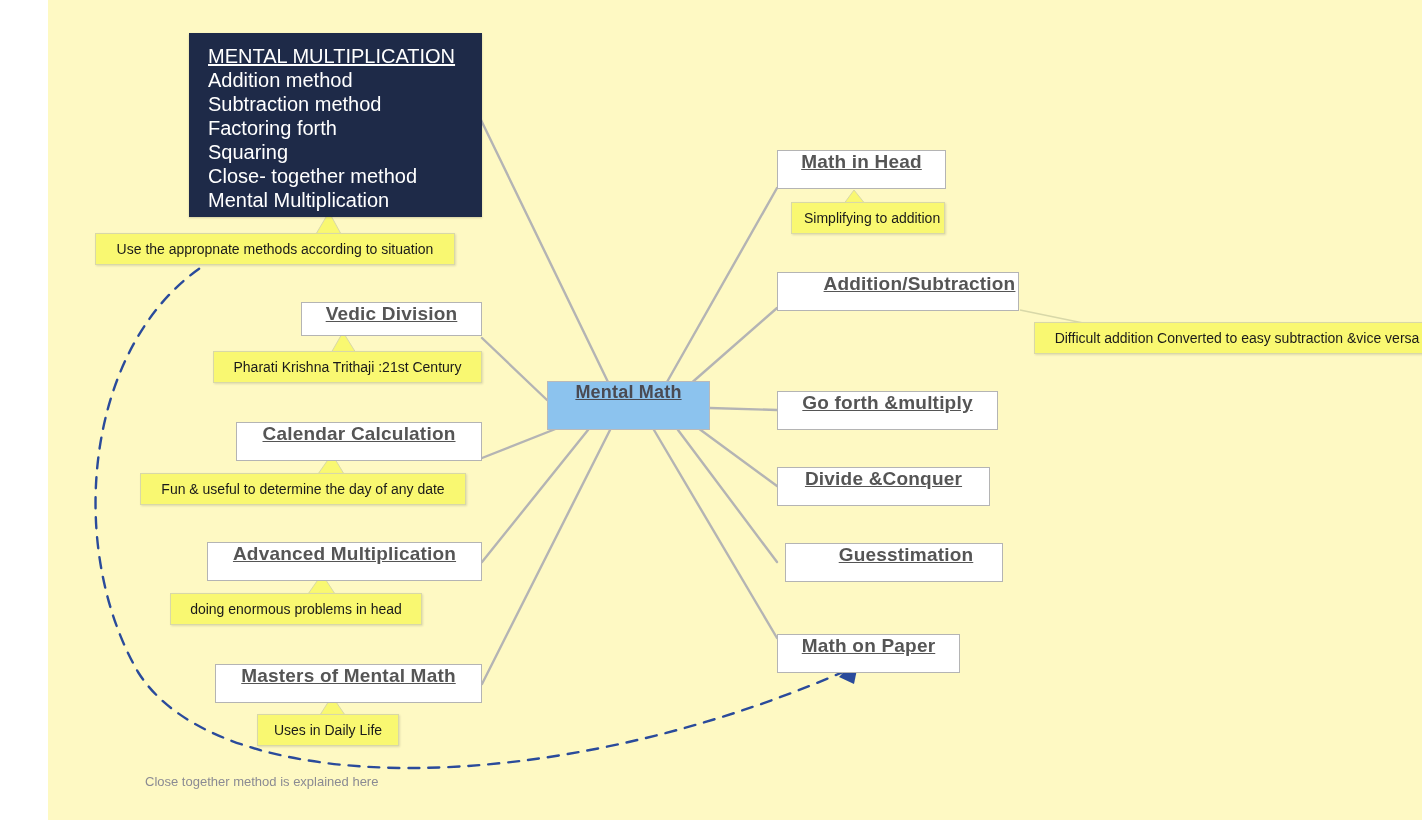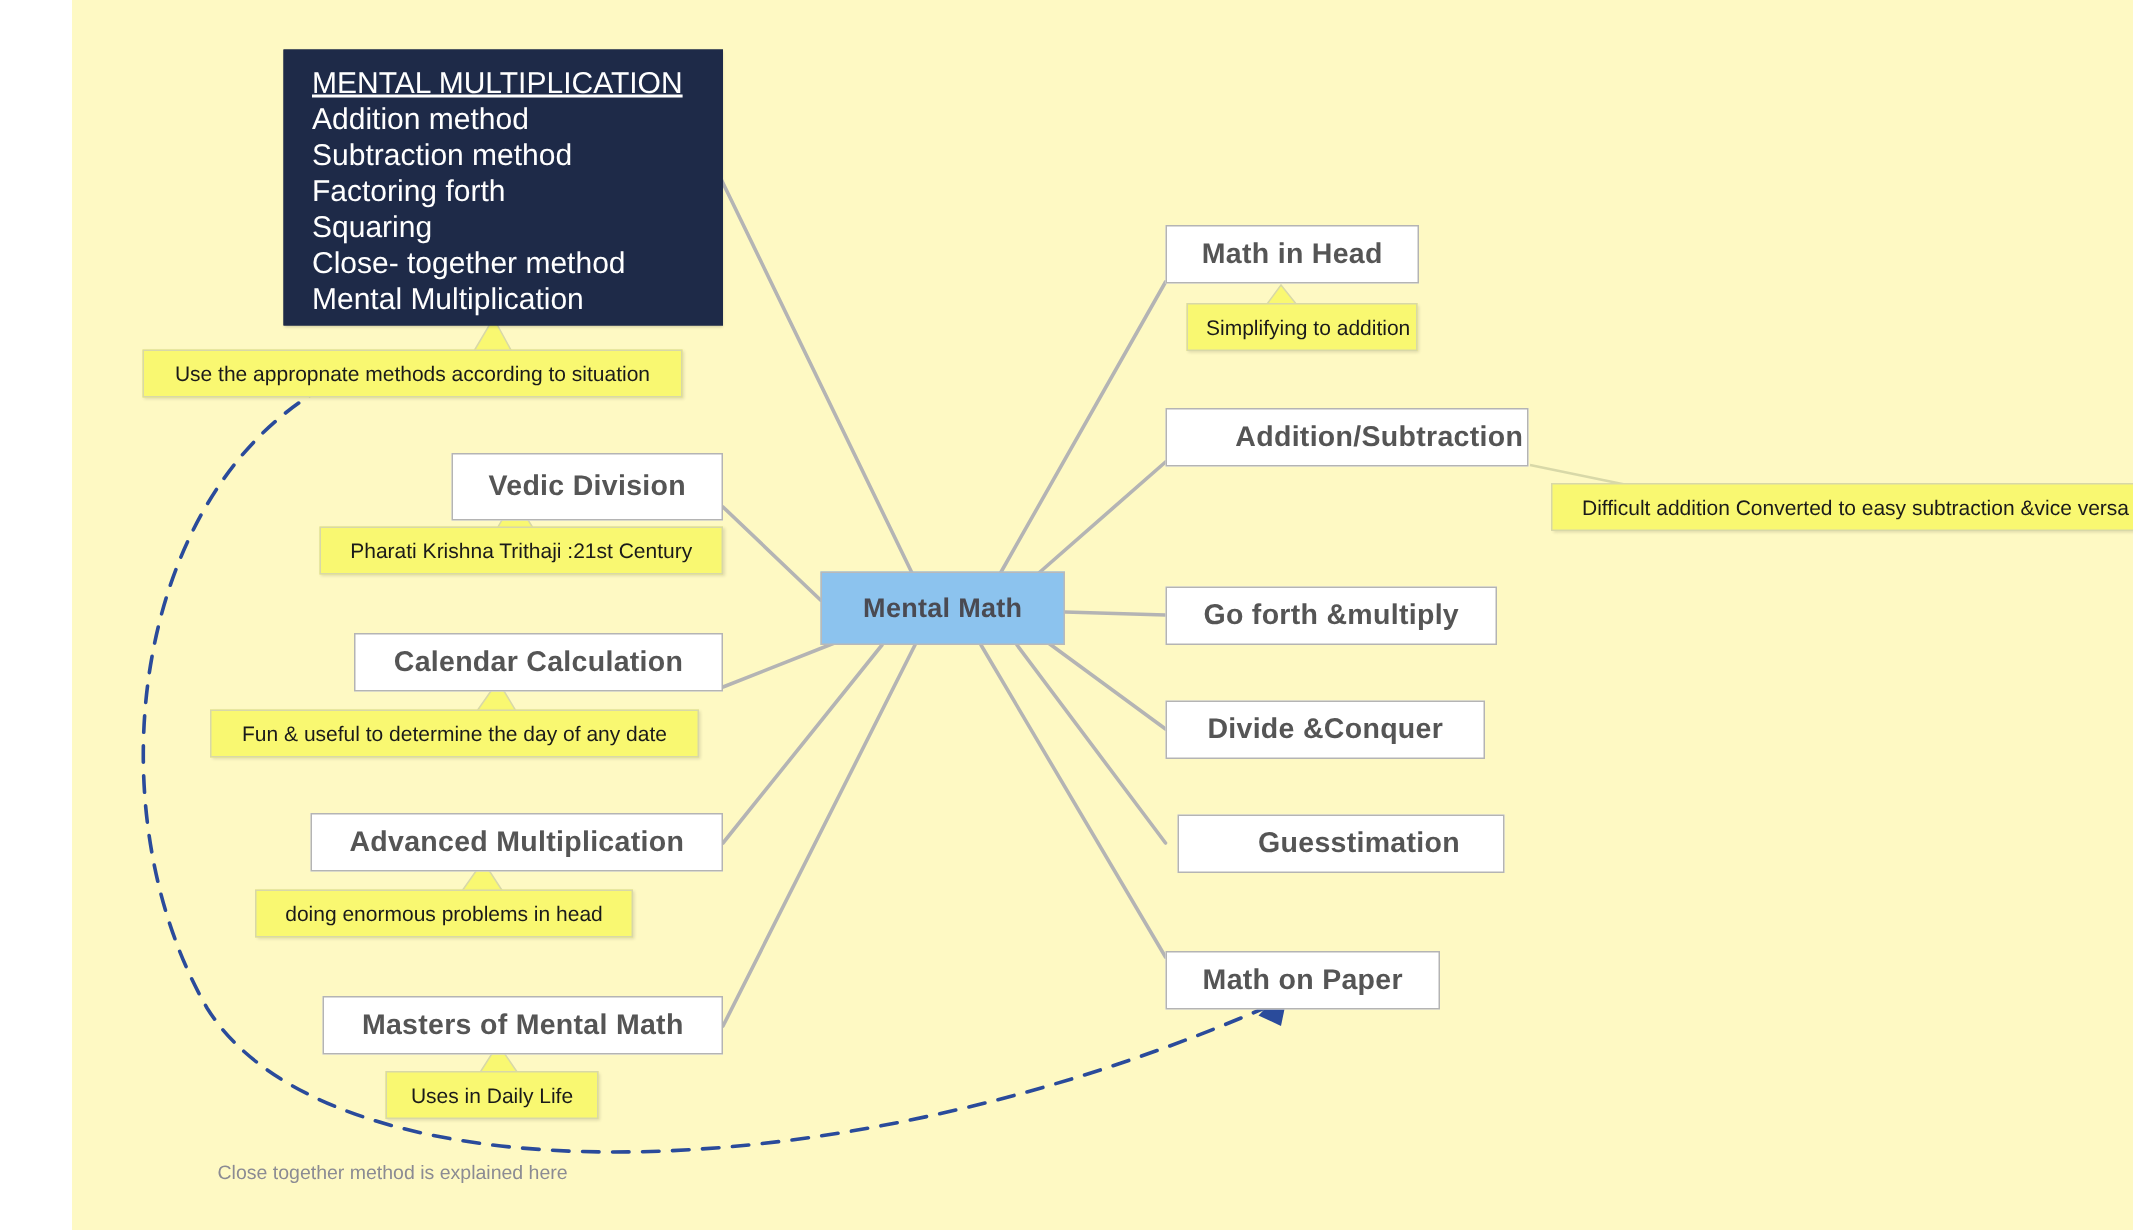--- a/index.html
+++ b/index.html
@@ -23,28 +23,28 @@
     left: 0;
     top: 0;
     width: 1422px;
     height: 820px;
     pointer-events: none;
   }
   .node {
     position: absolute;
     box-sizing: border-box;
     display: flex;
-    align-items: center;
     background: #ffffff;
     border: 1px solid #b4b4b4;
     font-weight: bold;
     font-size: 19px;
     color: #555555;
     letter-spacing: 0.2px;
     z-index: 3;
+    text-decoration: underline;
   }
   .node .label {
     width: 100%;
     text-align: center;
     white-space: nowrap;
   }
   .node.center {
     background: #8cc3ee;
     border: 1px solid #b9b9b9;
     color: #4a4a52;
@@ -176,21 +176,21 @@
   </div>
 
   <div class="node" style="left:737px; top:543px; width:218px; height:39px;padding-left:24px;">
     <span class="label">Guesstimation</span>
   </div>
 
   <div class="node" style="left:729px; top:634px; width:183px; height:39px;">
     <span class="label">Math on Paper</span>
   </div>
 
-  <div class="node" style="left:253px; top:302px; width:181px; height:45px;">
+  <div class="node" style="left:253px; top:302px; width:181px; height:34px;">
     <span class="label">Vedic Division</span>
   </div>
   <div class="callout" style="left:165px; top:351px; width:269px; height:32px;">
     <span class="ctext">Pharati Krishna Trithaji :21st Century</span>
   </div>
 
   <div class="node" style="left:188px; top:422px; width:246px; height:39px;">
     <span class="label">Calendar Calculation</span>
   </div>
   <div class="callout" style="left:92px; top:473px; width:326px; height:32px;">

